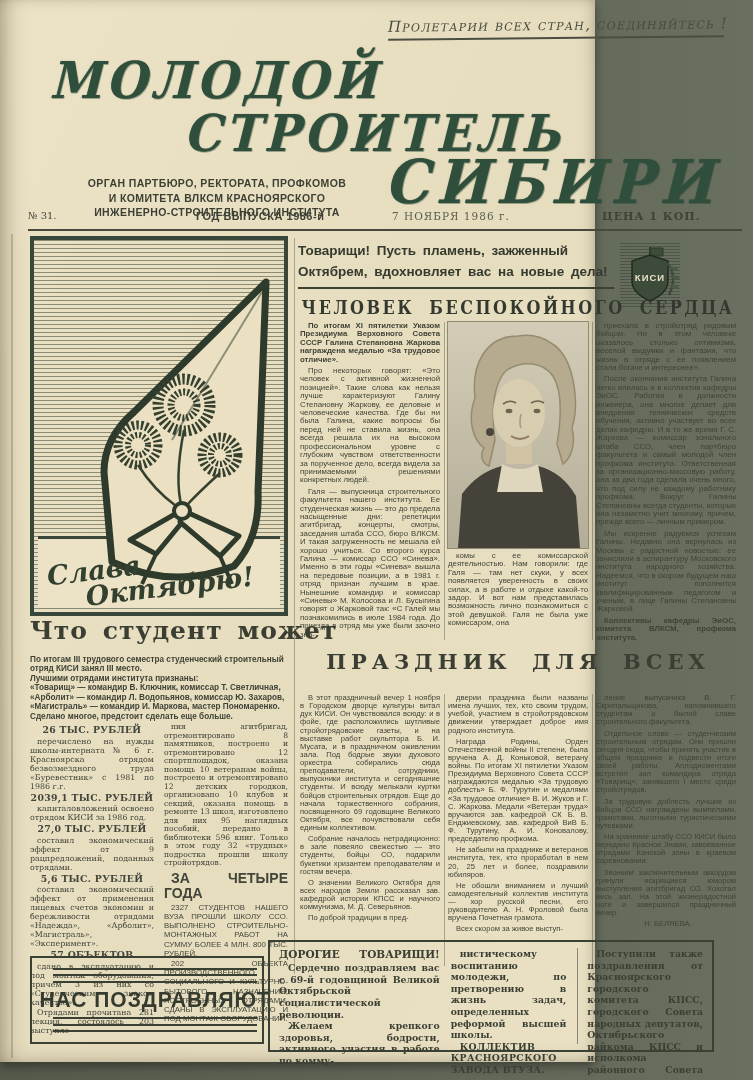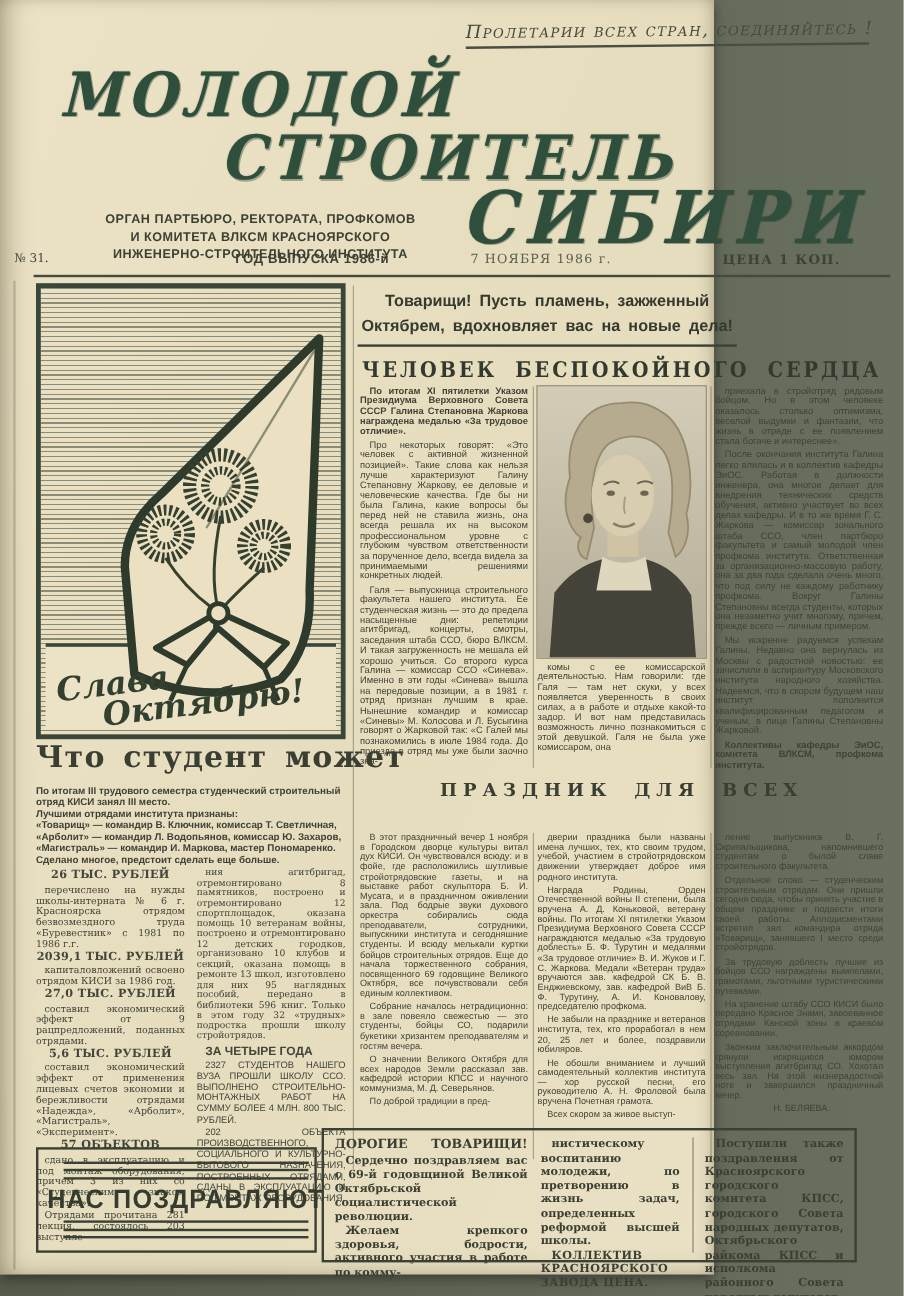--- a/index.html
+++ b/index.html
@@ -38,21 +38,21 @@
   }
   .mast1{left:56px;top:50px;font-size:47px;letter-spacing:4px}
   .mast2{left:190px;top:103px;font-size:47px;letter-spacing:4px}
   .mast3{left:392px;top:146px;font-size:56px;letter-spacing:7px}
   .organ{
     position:absolute;left:52px;top:176px;width:330px;text-align:center;
     font-family:"Liberation Sans",sans-serif;font-weight:700;font-size:10.5px;
     letter-spacing:.4px;line-height:1.4;color:#3c4034;
   }
   .infoitem{position:absolute;top:210px;white-space:nowrap}
-  .issue{left:12px;font-size:10px}
+  .issue{left:28px;font-size:10px}
   .yeari{left:196px;font-family:"Liberation Sans",sans-serif;font-weight:700;font-size:11px;letter-spacing:.5px}
   .datei{left:392px;font-size:10.5px;letter-spacing:1px;color:#5a5e4c}
   .price{left:602px;font-weight:700;font-size:11px;letter-spacing:1px}
   .mastrule{position:absolute;left:28px;top:229px;width:714px;height:2px;background:#454a3c}
 
   
   .vsep{position:absolute;width:1px;background:rgba(62,66,54,.38)}
   #sep-main{left:294px;top:238px;height:736px}
   #sep-a1{left:444px;top:322px;height:318px}
   #sep-b1{left:592px;top:322px;height:318px}
@@ -69,40 +69,40 @@
   .illus svg{position:absolute;inset:0;width:100%;height:100%}
   .slava{
     position:absolute;left:14px;bottom:10px;transform:rotate(-7deg);
     font-style:italic;font-weight:700;font-size:27px;line-height:.92;color:#33402f;
     font-family:"DejaVu Serif",serif;
   }
   .slava .l2{padding-left:36px;display:block}
 
   
   .banner-head{
-    position:absolute;left:298px;top:241px;width:316px;text-align:center;
+    position:absolute;left:298px;top:241px;width:316px;text-align:left;
     font-family:"Liberation Sans",sans-serif;font-weight:700;font-size:13.5px;
     line-height:1.55;word-spacing:3px;color:#353a2e;
   }
   .banner-rule{position:absolute;left:298px;top:287px;width:316px;height:2px;background:#3c4134}
   .emblem{
     position:absolute;left:620px;top:243px;width:60px;height:64px;
     background:repeating-linear-gradient(180deg, rgba(44,56,42,.45) 0 1px, rgba(0,0,0,0) 1px 3px);
   }
   .emblem svg{position:absolute;inset:0;width:100%;height:100%}
 
   
   .h-heart{
     position:absolute;left:298px;top:297px;width:440px;text-align:center;
     font-weight:700;font-size:16px;letter-spacing:2.5px;word-spacing:7px;color:#343930;
     transform:scaleY(1.12);transform-origin:center top;white-space:nowrap;
   }
   .h-holiday{
     position:absolute;left:298px;top:649px;width:440px;text-align:center;
-    font-weight:600;font-size:15px;letter-spacing:5px;word-spacing:8px;color:#3a3e33;white-space:nowrap;
+    font-weight:600;font-size:21px;letter-spacing:5px;word-spacing:8px;color:#3a3e33;white-space:nowrap;
   }
   .h-student{
     position:absolute;left:30px;top:616px;width:258px;text-align:center;
     font-weight:600;font-size:25px;letter-spacing:1px;word-spacing:5px;color:#3a3e33;white-space:nowrap;
   }
 
   
   .col{position:absolute;width:140px;text-align:justify;color:#3f4336}
   .a1{top:322px;font-family:"Liberation Sans",sans-serif;font-size:7.8px;line-height:1.08}
   .a2{top:694px;font-family:"Liberation Sans",sans-serif;font-size:7.6px;line-height:1.07}
@@ -122,21 +122,21 @@
   .student-lead{
     position:absolute;left:30px;top:655px;width:258px;
     font-family:"Liberation Sans",sans-serif;font-weight:700;font-size:8.2px;line-height:1.15;color:#3e4236;
   }
   .student-lead p{margin:0}
   .stcol{position:absolute;top:723px;width:124px;font-size:7.9px;line-height:1.14;text-align:justify;color:#41453a}
   #stA{left:30px}
   #stB{left:164px;font-size:7.6px;line-height:1.12}
   .stcol p{margin:0 0 1px;text-indent:7px}
   .rub{text-align:center;font-weight:700;font-size:9.3px;margin:2px 0 1px;letter-spacing:.3px;text-indent:0}
-  .rub-left{font-family:"Liberation Sans",sans-serif;font-weight:700;font-size:10px;margin:3px 0 1px;text-indent:7px}
+  .rub-left{font-family:"Liberation Sans",sans-serif;font-weight:700;font-size:14px;margin:3px 0 1px;text-indent:7px}
   .stb-bold{font-family:"Liberation Sans",sans-serif;font-weight:400;font-size:7.8px;line-height:1.18}
 
   
   .congrats-box{
     position:absolute;left:30px;top:956px;width:234px;height:88px;
     border:2px solid #3b4034;display:flex;flex-direction:column;align-items:center;justify-content:center;padding-left:16px;
   }
   .dline{width:204px;height:2px;background:#3b4034;margin:2.2px 0}
   .congrats-title{
     font-family:"Liberation Sans",sans-serif;font-weight:700;font-size:21px;letter-spacing:1px;
@@ -205,20 +205,30 @@
       <span class="l1">Слава</span>
       <span class="l2">Октябрю!</span>
     </div>
   </div>
 
   <div class="banner-head">
     <div>Товарищи! Пусть пламень, зажженный</div>
     <div>Октябрем, вдохновляет вас на новые дела!</div>
   </div>
   <div class="banner-rule"></div>
+  <div class="emblem">
+    <svg viewBox="0 0 60 64">
+      <line x1="30" y1="4" x2="30" y2="16" stroke="#2c3828" stroke-width="2"></line>
+      <path d="M30,5 h13 v8 h-13 z" fill="#3d4b3b" stroke="#2c3828" stroke-width="1"></path>
+      <path d="M30,12 L48,18 L48,38 Q48,50 30,58 Q12,50 12,38 L12,18 Z" fill="#3d4b3b" stroke="#222b1e" stroke-width="1.5"></path>
+      <path d="M47,20 Q58,32 49,52" stroke="#3d4b3b" stroke-width="2.5" fill="none"></path>
+      <path d="M49,24 q7,-2 9,3 q-7,2 -9,-3 M51,33 q7,-2 9,3 q-7,2 -9,-3 M50,42 q7,-2 9,3 q-7,2 -9,-3" fill="#4a5a46"></path>
+      <text x="30" y="38" text-anchor="middle" font-family="Liberation Sans, sans-serif" font-weight="bold" font-size="9.5" letter-spacing="1" fill="#e9e0c3">КИСИ</text>
+    </svg>
+  </div>
 
   <div class="h-heart">ЧЕЛОВЕК БЕСПОКОЙНОГО СЕРДЦА</div>
   <div class="col a1" id="a1c1">
     <p class="bold">По итогам XI пятилетки Указом Президиума Верховного Совета СССР Галина Степановна Жаркова награждена медалью «За трудовое отличие».</p>
     <p>Про некоторых говорят: «Это человек с активной жизненной позицией». Такие слова как нельзя лучше характеризуют Галину Степановну Жаркову, ее деловые и человеческие качества. Где бы ни была Галина, какие вопросы бы перед ней не ставила жизнь, она всегда решала их на высоком профессиональном уровне с глубоким чувством ответственности за порученное дело, всегда видела за принимаемыми решениями конкретных людей.</p>
     <p>Галя — выпускница строительного факультета нашего института. Ее студенческая жизнь — это до предела насыщенные дни: репетиции агитбригад, концерты, смотры, заседания штаба ССО, бюро ВЛКСМ. И такая загруженность не мешала ей хорошо учиться. Со второго курса Галина — комиссар ССО «Синева». Именно в эти годы «Синева» вышла на передовые позиции, а в 1981 г. отряд признан лучшим в крае. Нынешние командир и комиссар «Синевы» М. Колосова и Л. Бусыгина говорят о Жарковой так: «С Галей мы познакомились в июле 1984 года. До приезда в отряд мы уже были заочно зна-</p>
   </div>
   <div class="col a1" id="a1c2">
     <div class="photo">
       <svg viewBox="0 0 140 226">
@@ -314,21 +324,21 @@
   </div>
 
   <div class="bottom-box">
     <div class="bcol">
       <p class="bh">ДОРОГИЕ ТОВАРИЩИ!</p>
       <p>Сердечно поздравляем вас с 69-й годовщиной Великой Октябрьской социалистической революции.</p>
       <p>Желаем крепкого здоровья, бодрости, активного участия в работе по комму-</p>
     </div>
     <div class="bcol">
       <p>нистическому воспитанию молодежи, по претворению в жизнь задач, определенных реформой высшей школы.</p>
-      <p class="bsig">КОЛЛЕКТИВ КРАСНОЯРСКОГО ЗАВОДА ЦЕНА.</p>
+      <p class="bsig">КОЛЛЕКТИВ КРАСНОЯРСКОГО ЗАВОДА ВТУЗА.</p>
     </div>
     <div class="bcol bcol3">
       <p>Поступили также поздравления от Красноярского городского комитета КПСС, городского Совета народных депутатов, Октябрьского райкома КПСС и исполкома районного Совета народных депутатов.</p>
     </div>
   </div>
 
   <div class="fold"></div>
 </div>
 
 </body></html>

